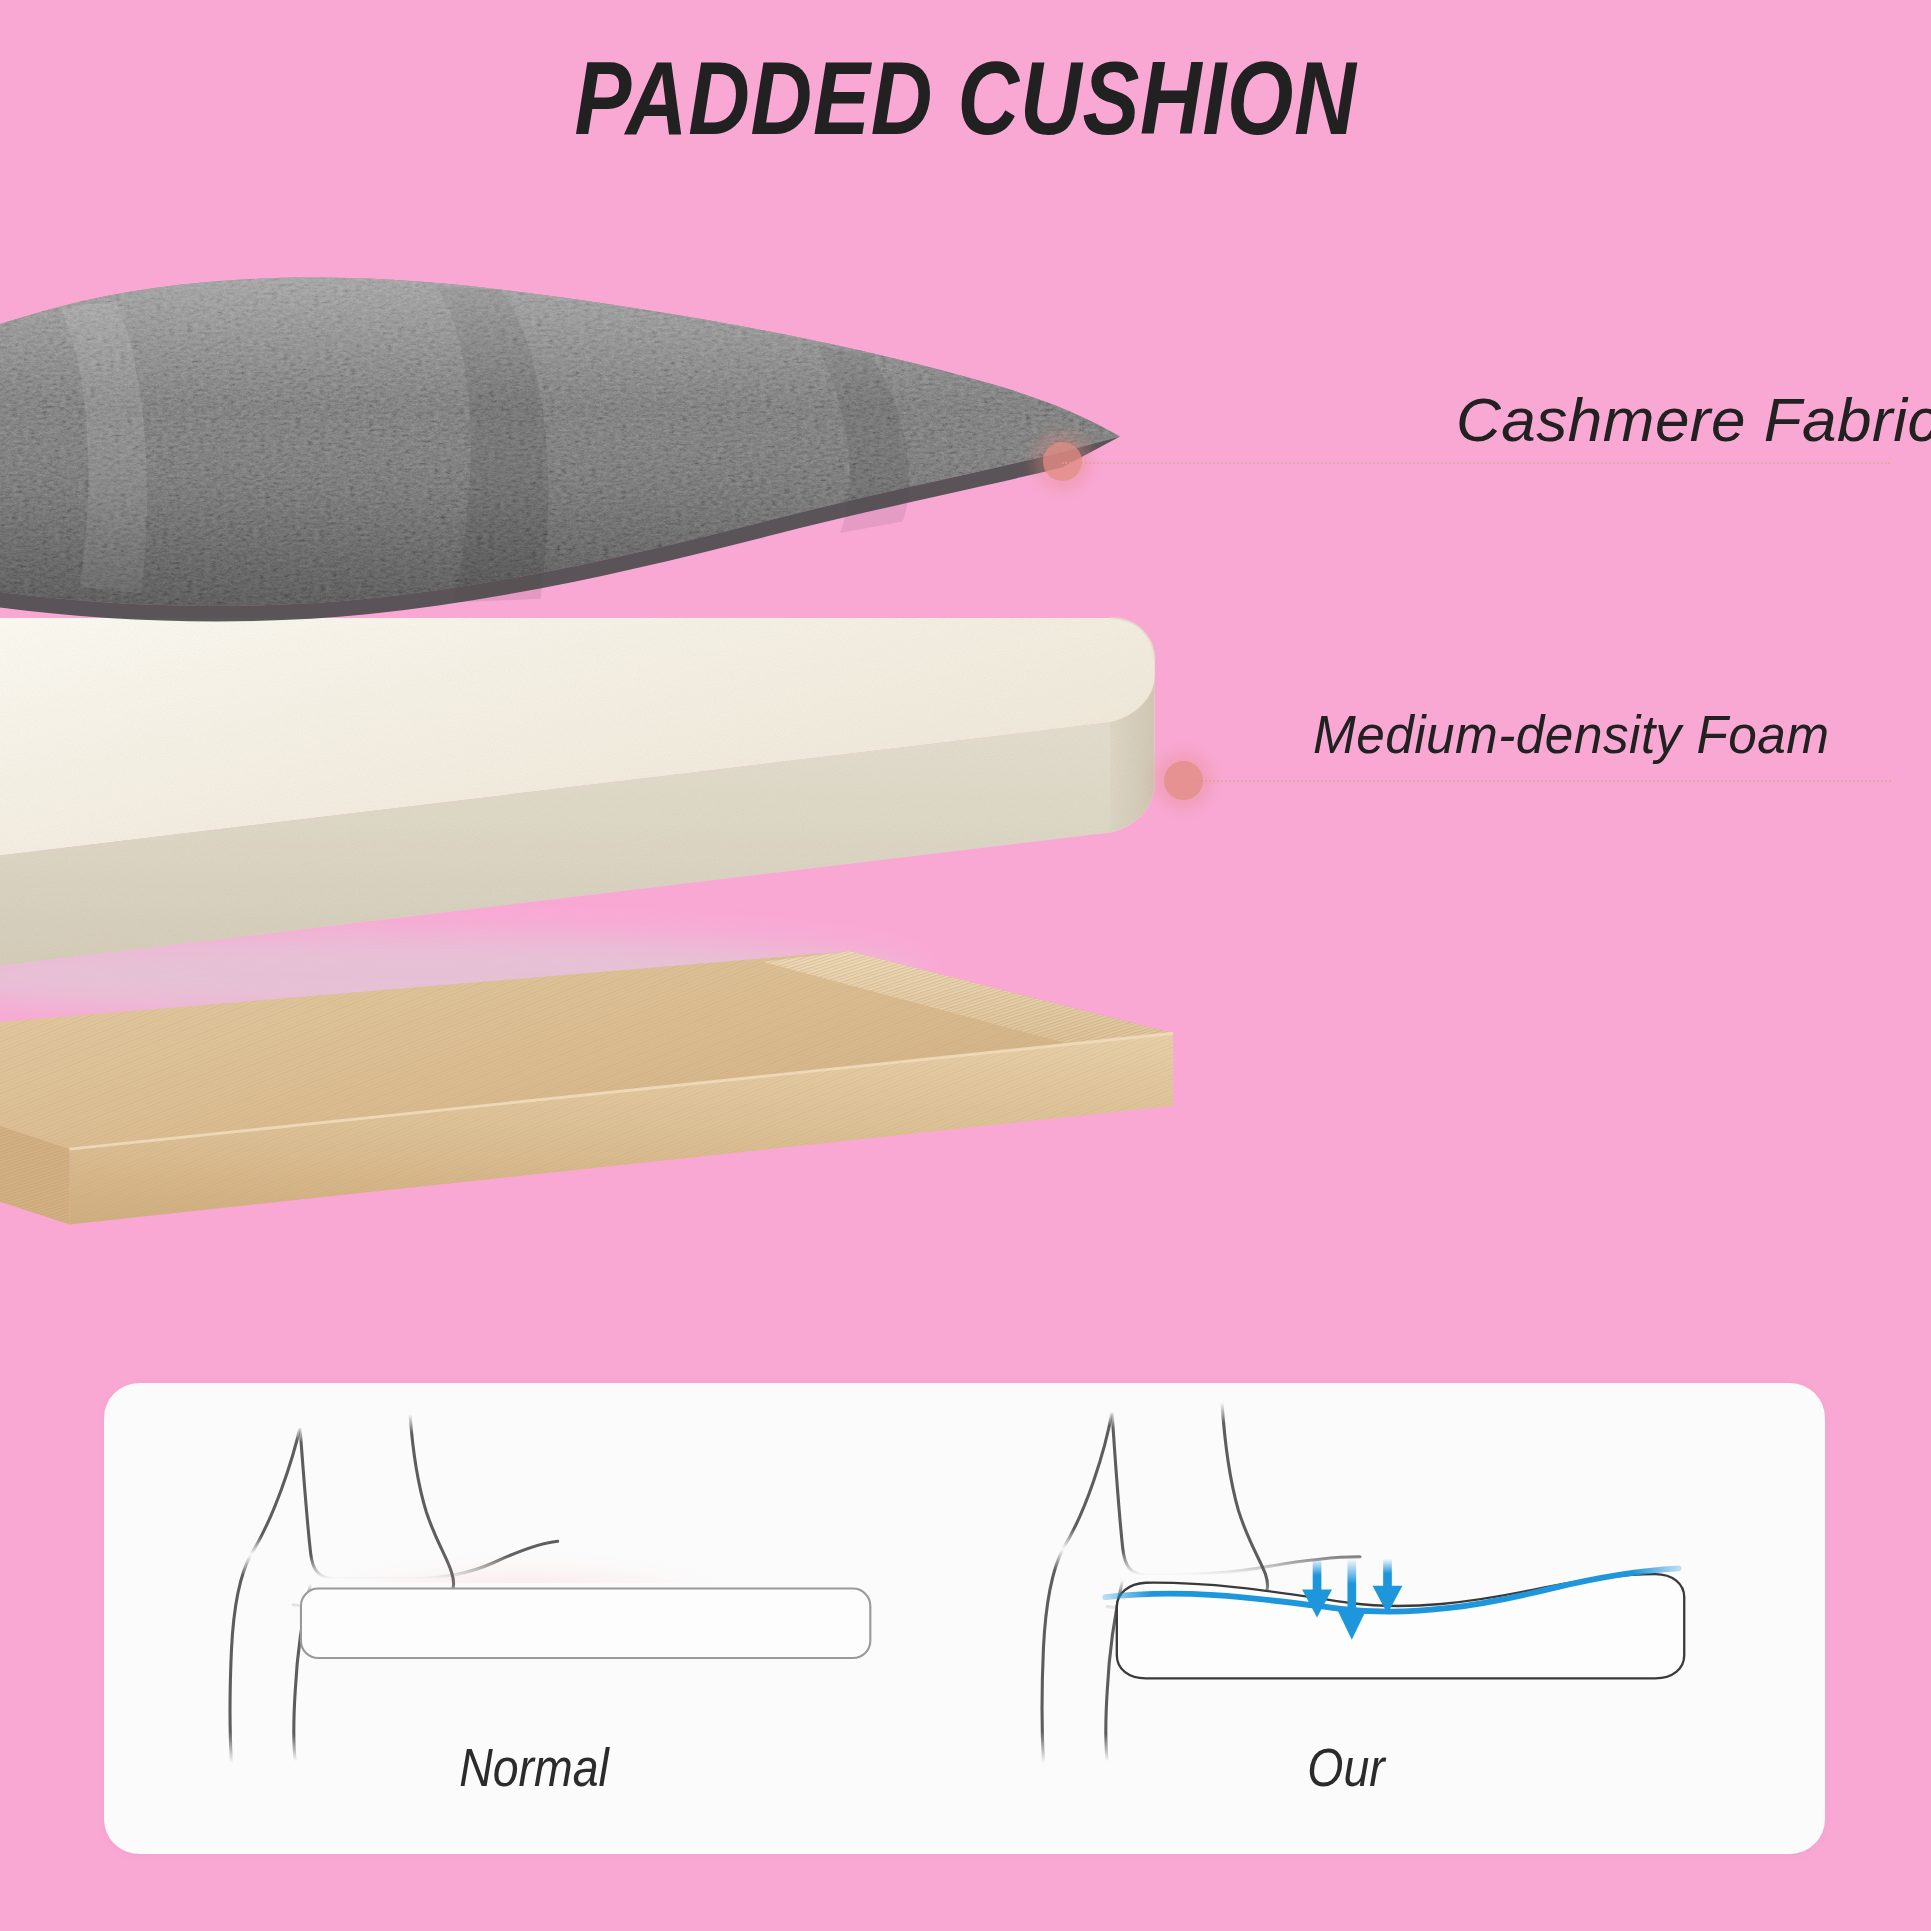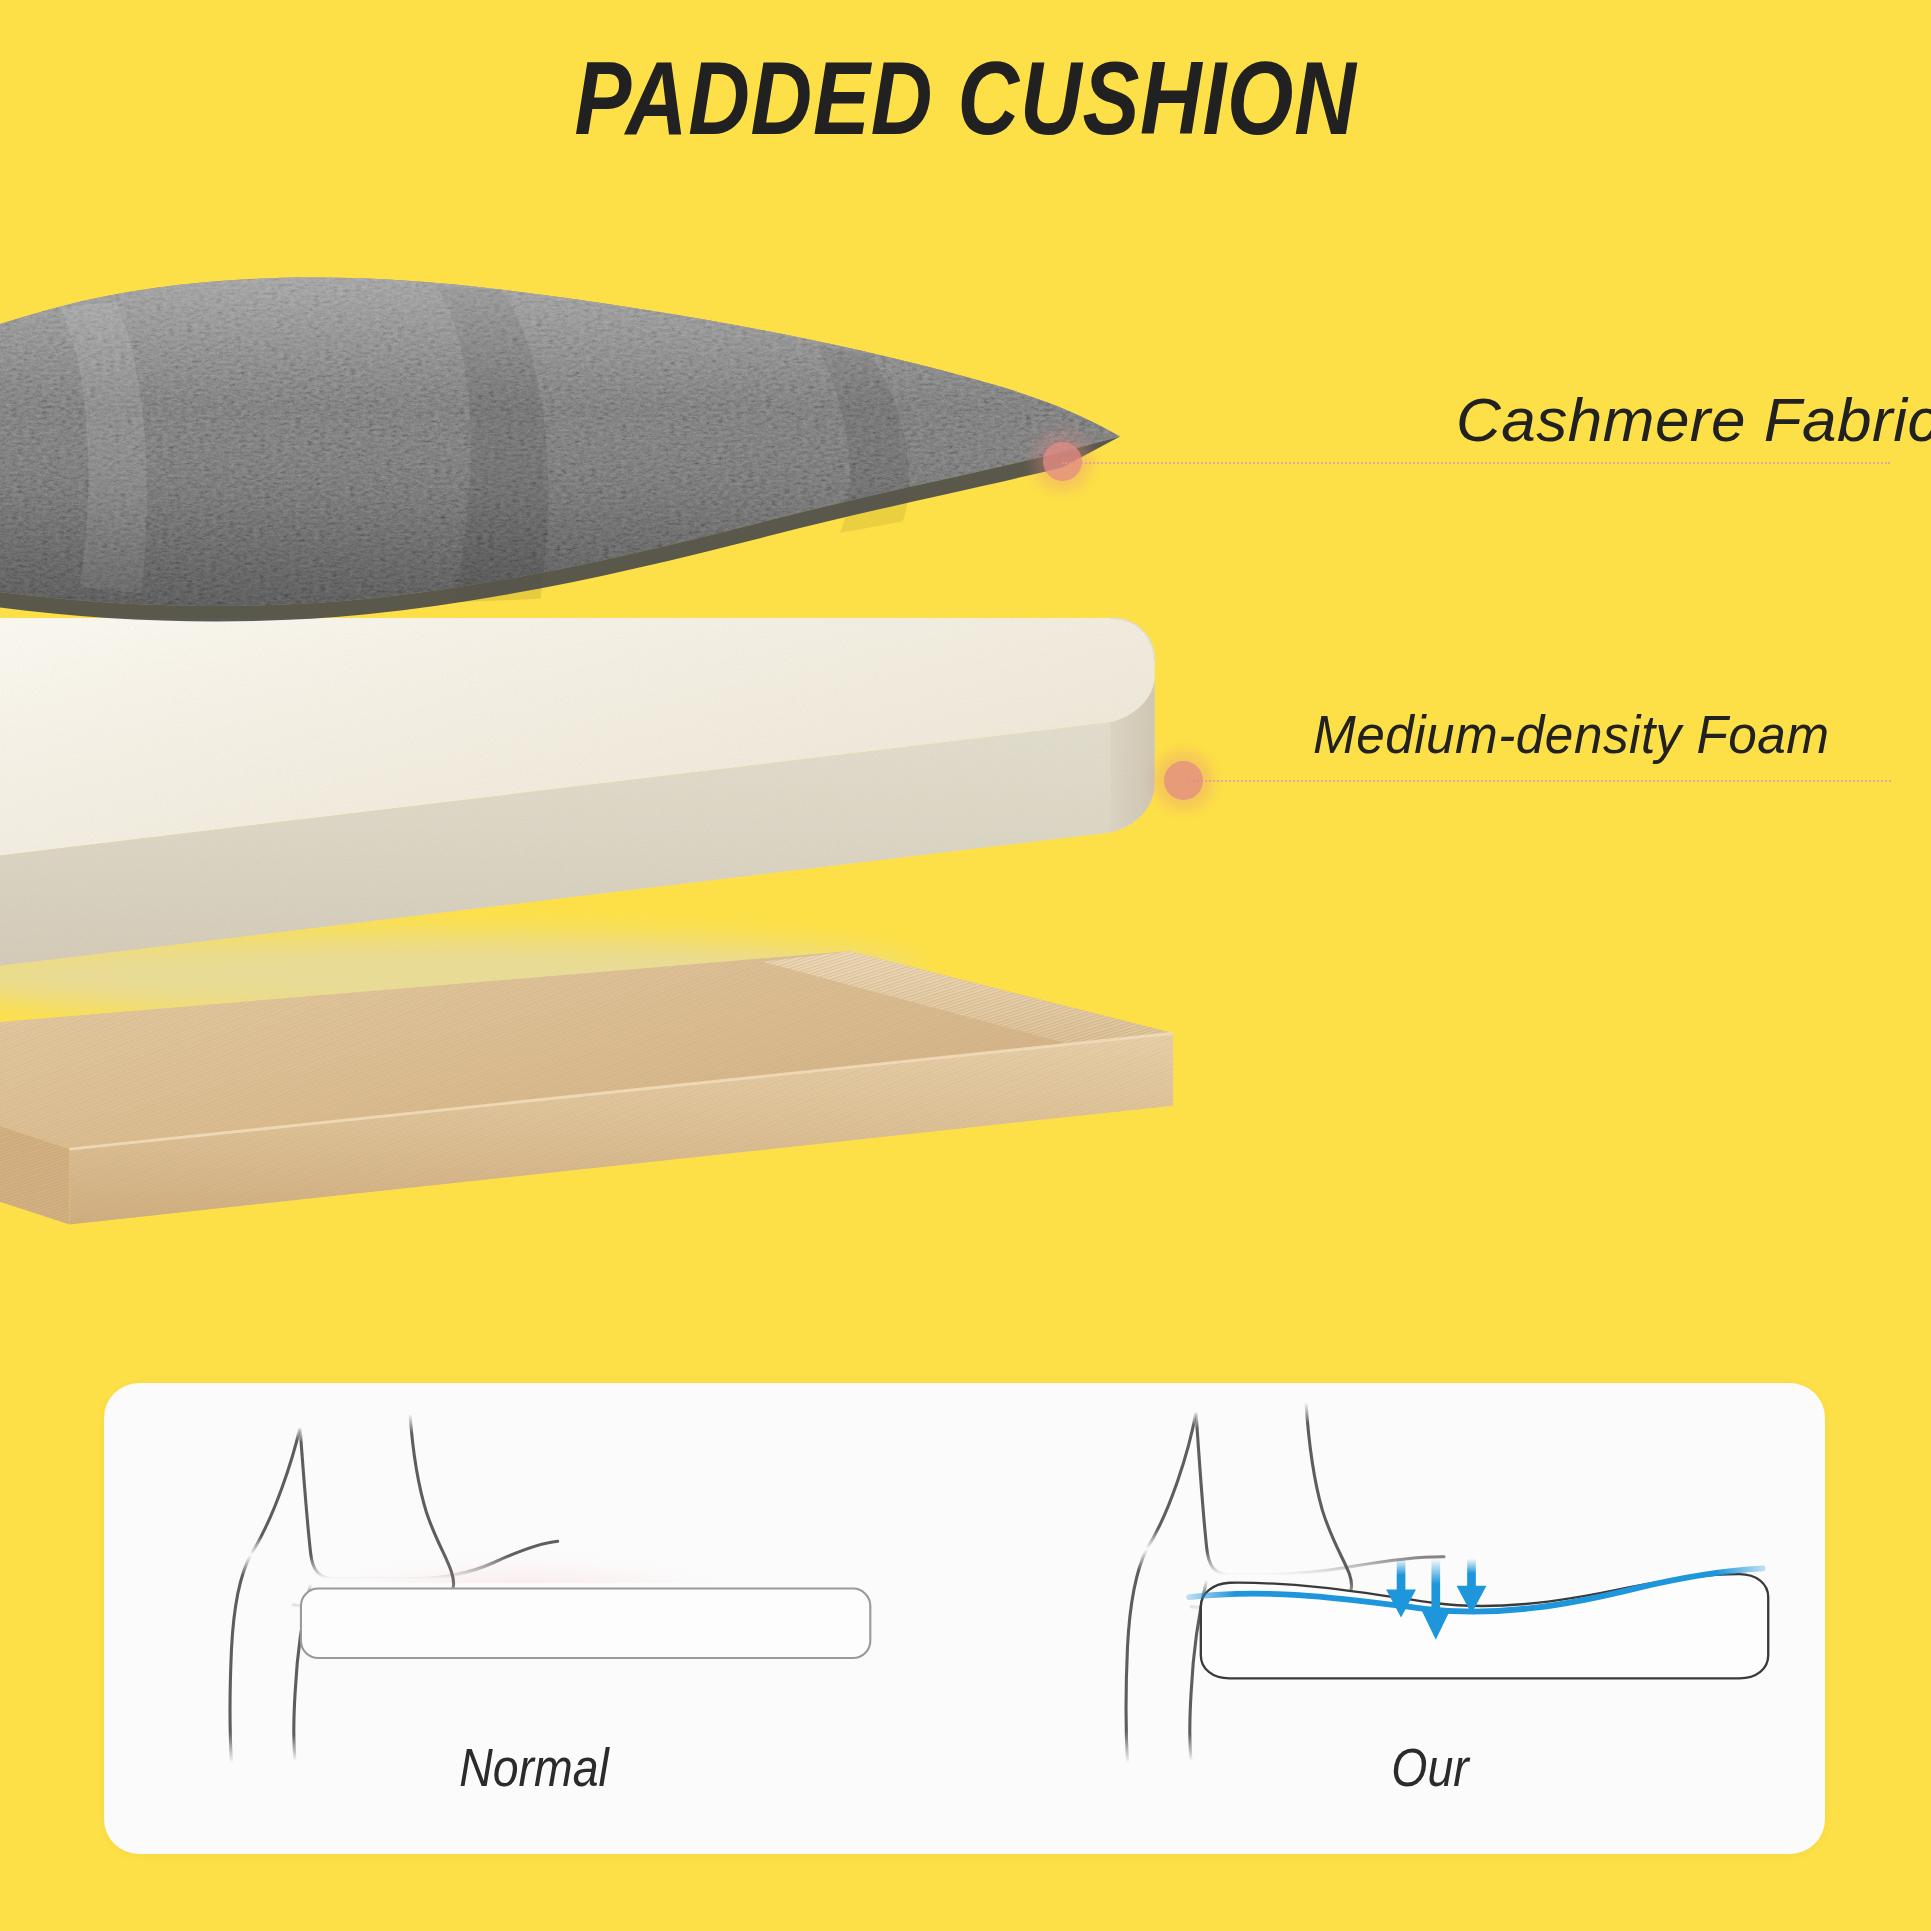--- a/index.html
+++ b/index.html
@@ -4,21 +4,21 @@
 <style>
   html, body {
     margin: 0;
     padding: 0;
     background: #f0f0f0;
   }
   #stage {
     position: relative;
     width: 1931px;
     height: 1931px;
-    background: #fde047;
+    background: #f9a8d4;
     font-family: "Liberation Sans", sans-serif;
     overflow: hidden;
   }
 
   
   #title {
     position: absolute;
     left: 0;
     top: 44px;
     width: 1931px;
@@ -103,21 +103,21 @@
     border-radius: 35px;
     box-shadow: 0 1.9px 9.7px rgba(0,0,0,0.035);
   }
   .compare-half {
     position: absolute;
     top: 0;
     width: 860px;
     height: 471px;
   }
   #half-normal { left: 0; }
-  #half-our    { left: 896px; }
+  #half-our    { left: 812px; }
   .compare-half svg {
     position: absolute;
     left: 0; top: 0;
     width: 860px; height: 386px;
     display: block;
   }
   .compare-caption {
     position: absolute;
     left: 0;
     top: 353px;

